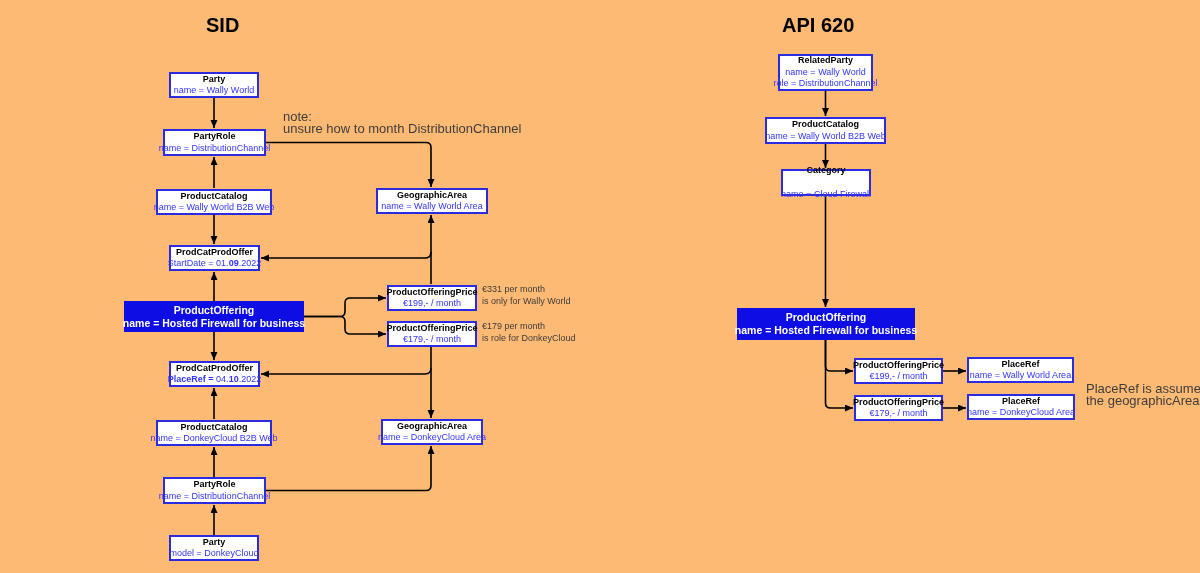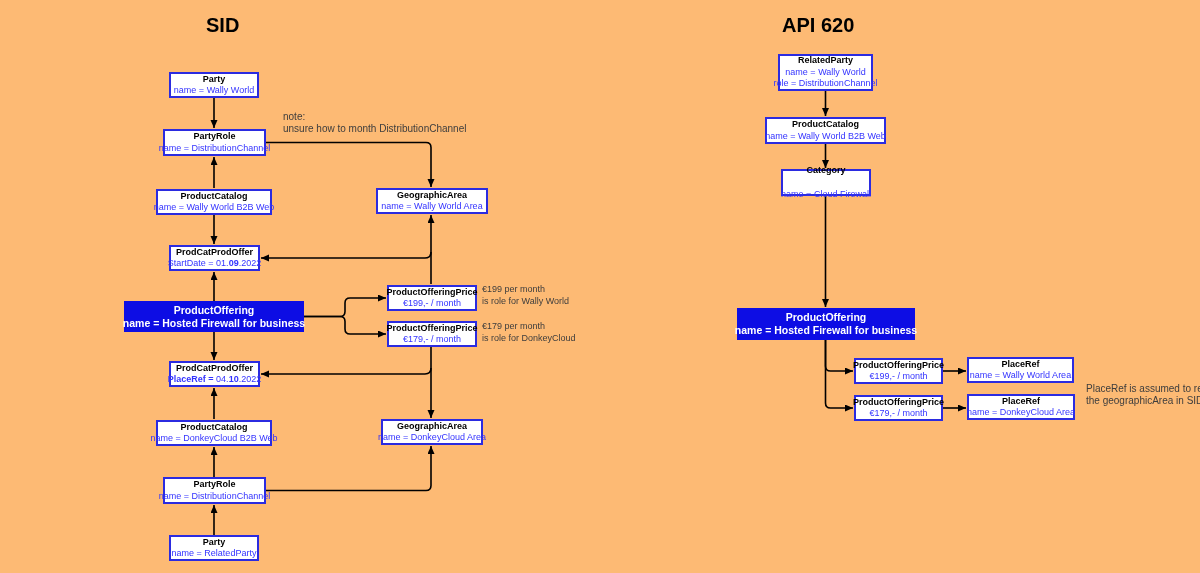--- a/index.html
+++ b/index.html
@@ -26,21 +26,21 @@
     text-align:center;
     font-size:9px;line-height:11.5px;
     white-space:nowrap;
   }
   .node-title{font-weight:bold;color:#000;}
   .node-value{color:#3333ff;}
   .node.filled{background:#0d0de4;border-color:#0d0de4;font-size:10.5px;line-height:13px;}
   .node.filled .node-title,.node.filled .node-value{color:#ffffff;font-weight:bold;}
   .note{
     position:absolute;
-    font-size:10px;line-height:12px;color:#3d3d3d;
+    font-size:13px;line-height:12px;color:#3d3d3d;
     white-space:nowrap;
   }
   .annotation{
     position:absolute;
     font-size:9px;line-height:12px;color:#3d3d3d;
     white-space:nowrap;
   }
   .bold-seg{font-weight:bold;}
 </style>
 </head>
@@ -124,22 +124,22 @@
     <div class="node-title">ProductOfferingPrice</div>
     <div class="node-value">€199,- / month</div>
   </div>
 
   <div class="node" style="left:387px;top:321px;width:90px;height:26px;">
     <div class="node-title">ProductOfferingPrice</div>
     <div class="node-value">€179,- / month</div>
   </div>
 
   <div class="annotation" style="left:482px;top:283px;">
-    <div>€199 per month</div>
-    <div>is role for Wally World</div>
+    <div>€331 per month</div>
+    <div>is only for Wally World</div>
   </div>
 
   <div class="annotation" style="left:482px;top:320px;">
     <div>€179 per month</div>
     <div>is role for DonkeyCloud</div>
   </div>
 
   <div class="node" style="left:169px;top:361px;width:91px;height:26px;">
     <div class="node-title">ProdCatProdOffer</div>
     <div class="node-value"><span class="bold-seg">PlaceRef =</span><span> 04.</span><span class="bold-seg">10</span><span>.2022</span></div>
@@ -155,21 +155,21 @@
     <div class="node-value">name = DonkeyCloud Area</div>
   </div>
 
   <div class="node" style="left:163px;top:477px;width:103px;height:27px;">
     <div class="node-title">PartyRole</div>
     <div class="node-value">name = DistributionChannel</div>
   </div>
 
   <div class="node" style="left:169px;top:535px;width:90px;height:26px;">
     <div class="node-title">Party</div>
-    <div class="node-value">name = RelatedParty</div>
+    <div class="node-value">model = DonkeyCloud</div>
   </div>
 
   <div class="diagram-title" style="left:782px;top:14px;">API 620</div>
 
   <div class="node" style="left:778px;top:54px;width:95px;height:37px;">
     <div class="node-title">RelatedParty</div>
     <div class="node-value">name = Wally World</div>
     <div class="node-value">role = DistributionChannel</div>
   </div>
 

